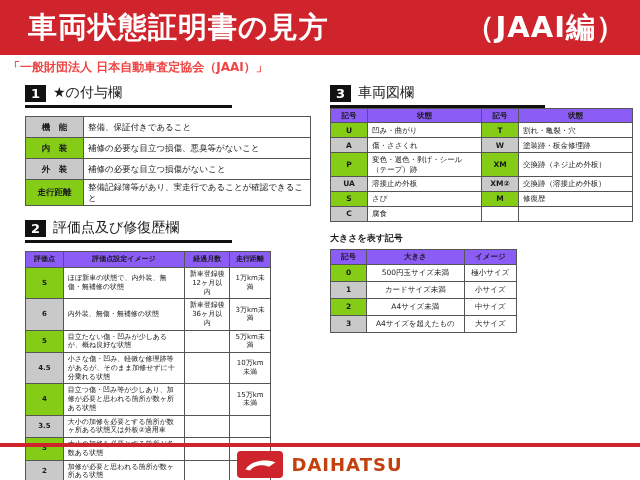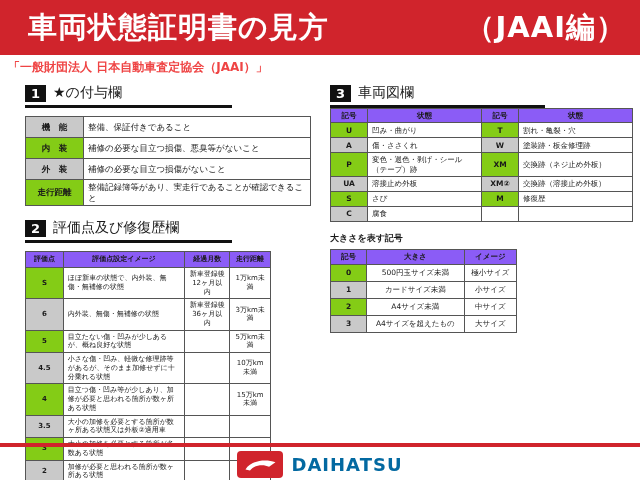--- a/index.html
+++ b/index.html
@@ -81,21 +81,21 @@
   .footer {
     position:absolute; left:0; top:449px; width:640px; height:31px;
     display:flex; align-items:center; justify-content:center; gap:16px;
   }
   .slogan { font-weight:bold; font-size:18px; color:#111; letter-spacing:1px; }
   .logo-group { display:flex; align-items:center; gap:8px; }
   .logo-mark {
     width:46px; height:27px; background:#d0242c; border-radius:4px;
     display:flex; align-items:center; justify-content:center;
   }
-  .brand-text { color:#0369a1; font-weight:bold; font-size:18px; letter-spacing:1px;text-align:center; }
+  .brand-text { color:#c2410c; font-weight:bold; font-size:18px; letter-spacing:1px;text-align:center; }
 </style>
 </head>
 <body>
 
 <div class="banner">
   <span>車両状態証明書の見方</span>
   <span>（JAAI編）</span>
 </div>
 <div class="subtitle">「一般財団法人 日本自動車査定協会（JAAI）」</div>
 

